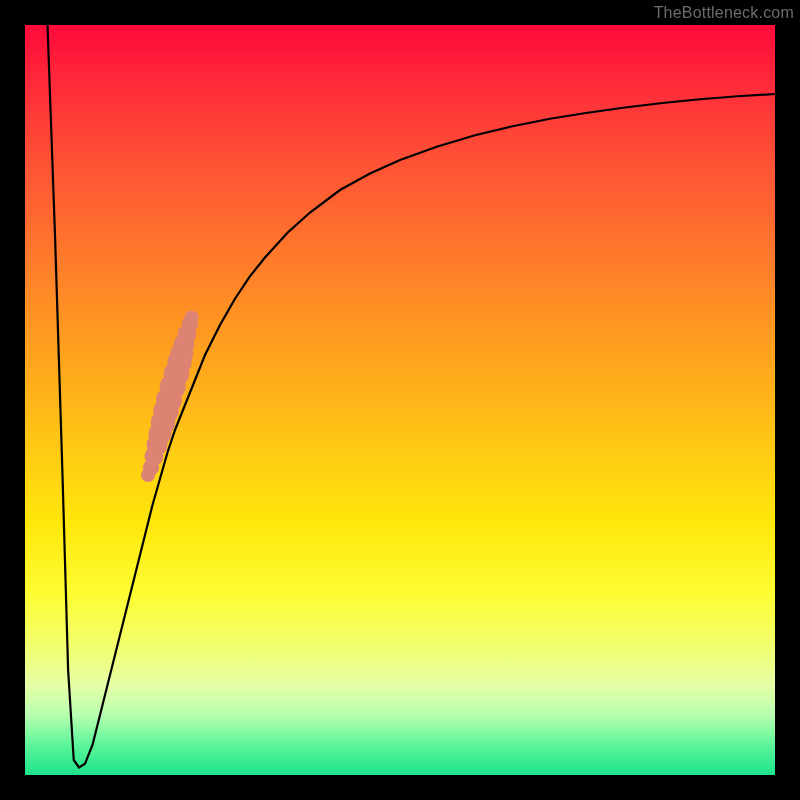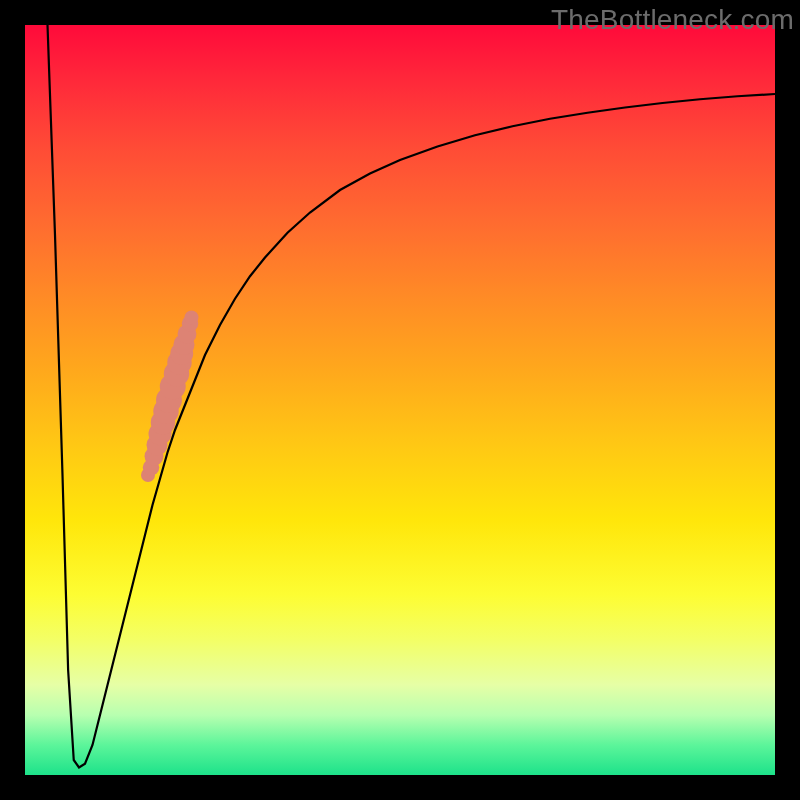--- a/index.html
+++ b/index.html
@@ -15,21 +15,21 @@
   #ffa81c 46%,
   #ffc814 56%,
   #ffe60a 66%,
   #fdfd33 76%,
   #f3ff66 82%,
   #e6ffa6 88%,
   #b8ffb0 92%,
   #5cf59a 96%,
   #1de28a 100%);
 }
-.watermark { position: absolute; top: 4px; right: 6px; color: #6c6c6c; font-size: 28px; font-weight: 500; letter-spacing: 0.2px; }
+.watermark { position: absolute; top: 4px; right: 6px; color: #6c6c6c; font-size: 16px; font-weight: 500; letter-spacing: 0.2px; }
 svg.curve { position: absolute; inset: 0; width: 100%; height: 100%; }
 svg .main-line { fill: none; stroke: #000; stroke-width: 2.2; }
 svg .scatter { fill: #dd8374; }
 </style>
 </head>
 <body>
 
 <div class="frame">
   <div class="plot-area">
     <div class="gradient-bg"></div>

